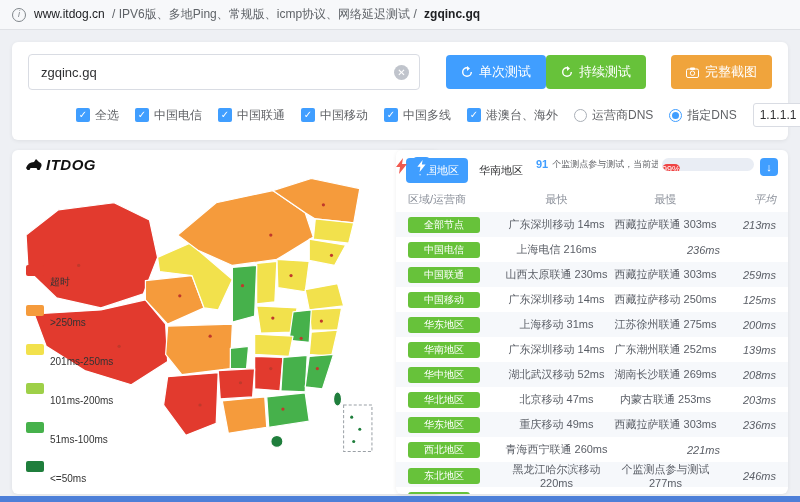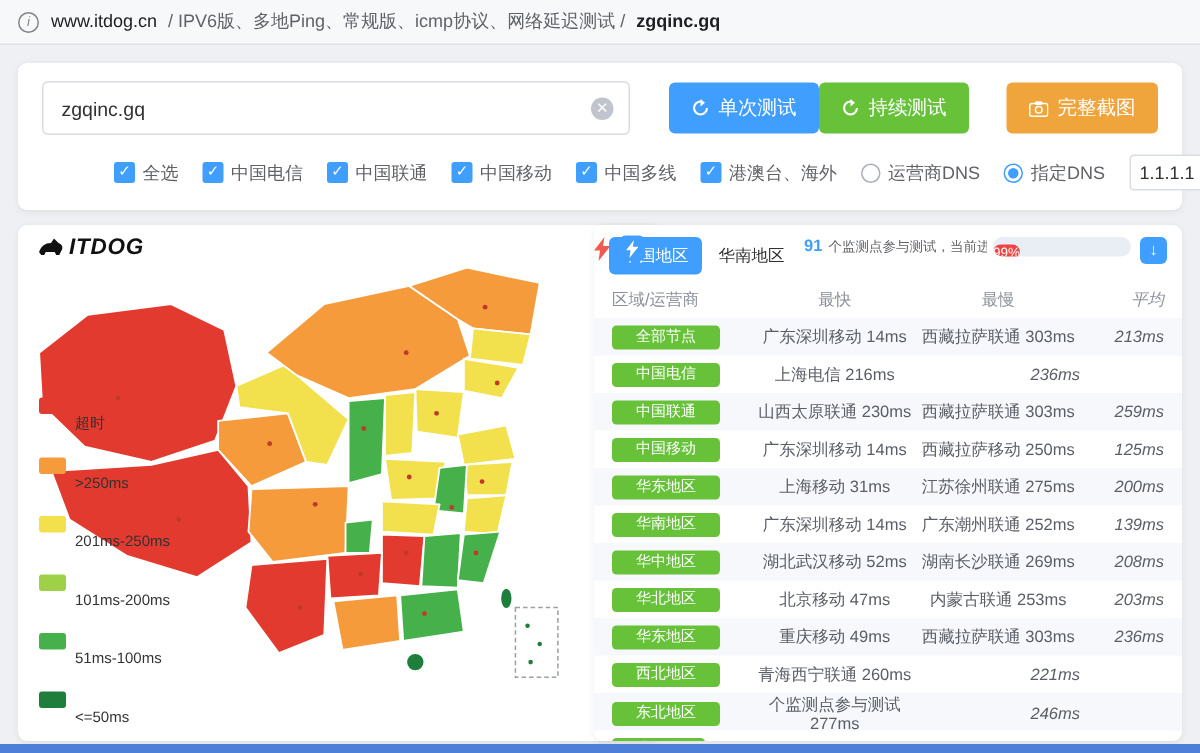--- a/index.html
+++ b/index.html
@@ -340,20 +340,21 @@
         <div class="ctr">西藏拉萨联通 303ms</div>
         <div class="crt">236ms</div>
       </div>
       <div class="trow">
         <div><span class="badge">西北地区</span></div>
         <div class="ctr">青海西宁联通 260ms</div>
         <div class="crt">221ms</div>
       </div>
       <div class="trow">
         <div><span class="badge">东北地区</span></div>
+        <div class="ctr">黑龙江哈尔滨移动 220ms</div>
         <div class="ctr">个监测点参与测试 277ms</div>
         <div class="crt">246ms</div>
       </div>
       <div class="trow">
         <div><span class="badge">港澳台</span></div>
         <div class="ctr"></div>
         <div class="ctr"></div>
         <div class="crt"></div>
       </div>
     </div>

